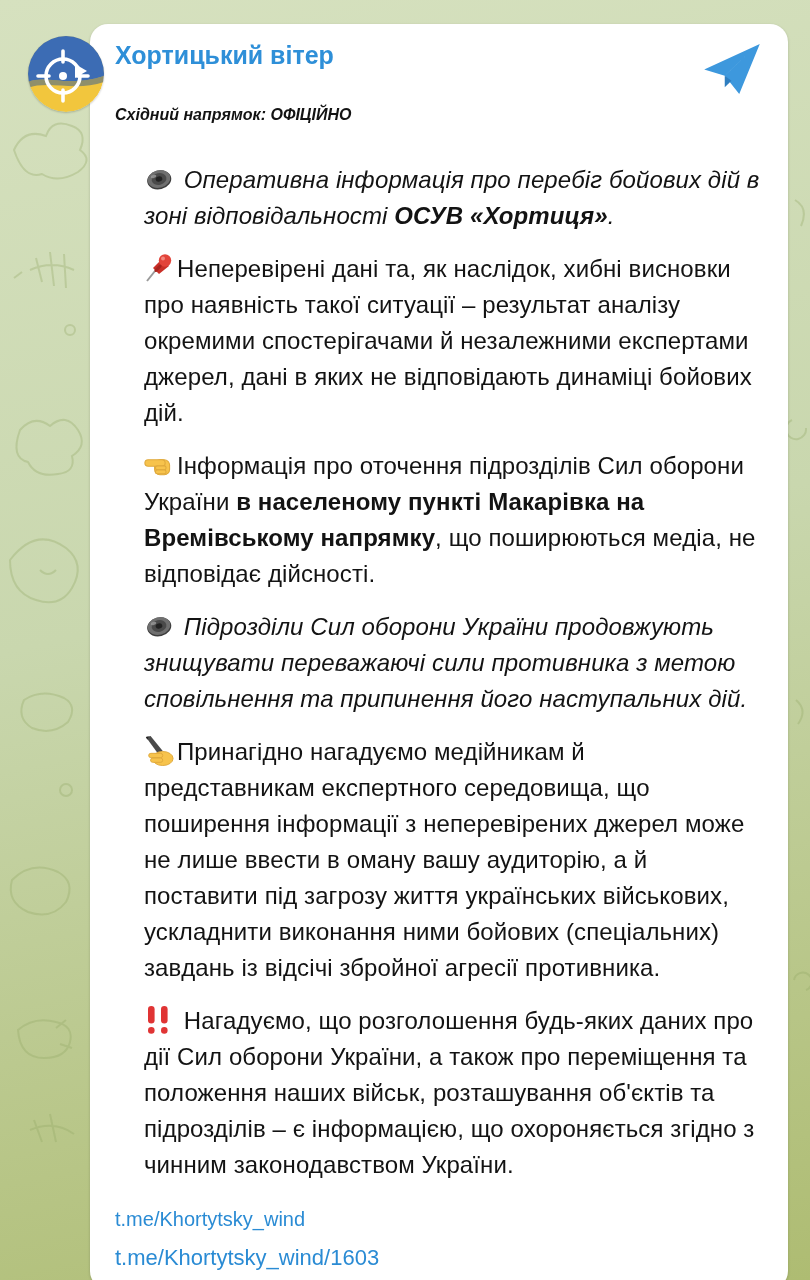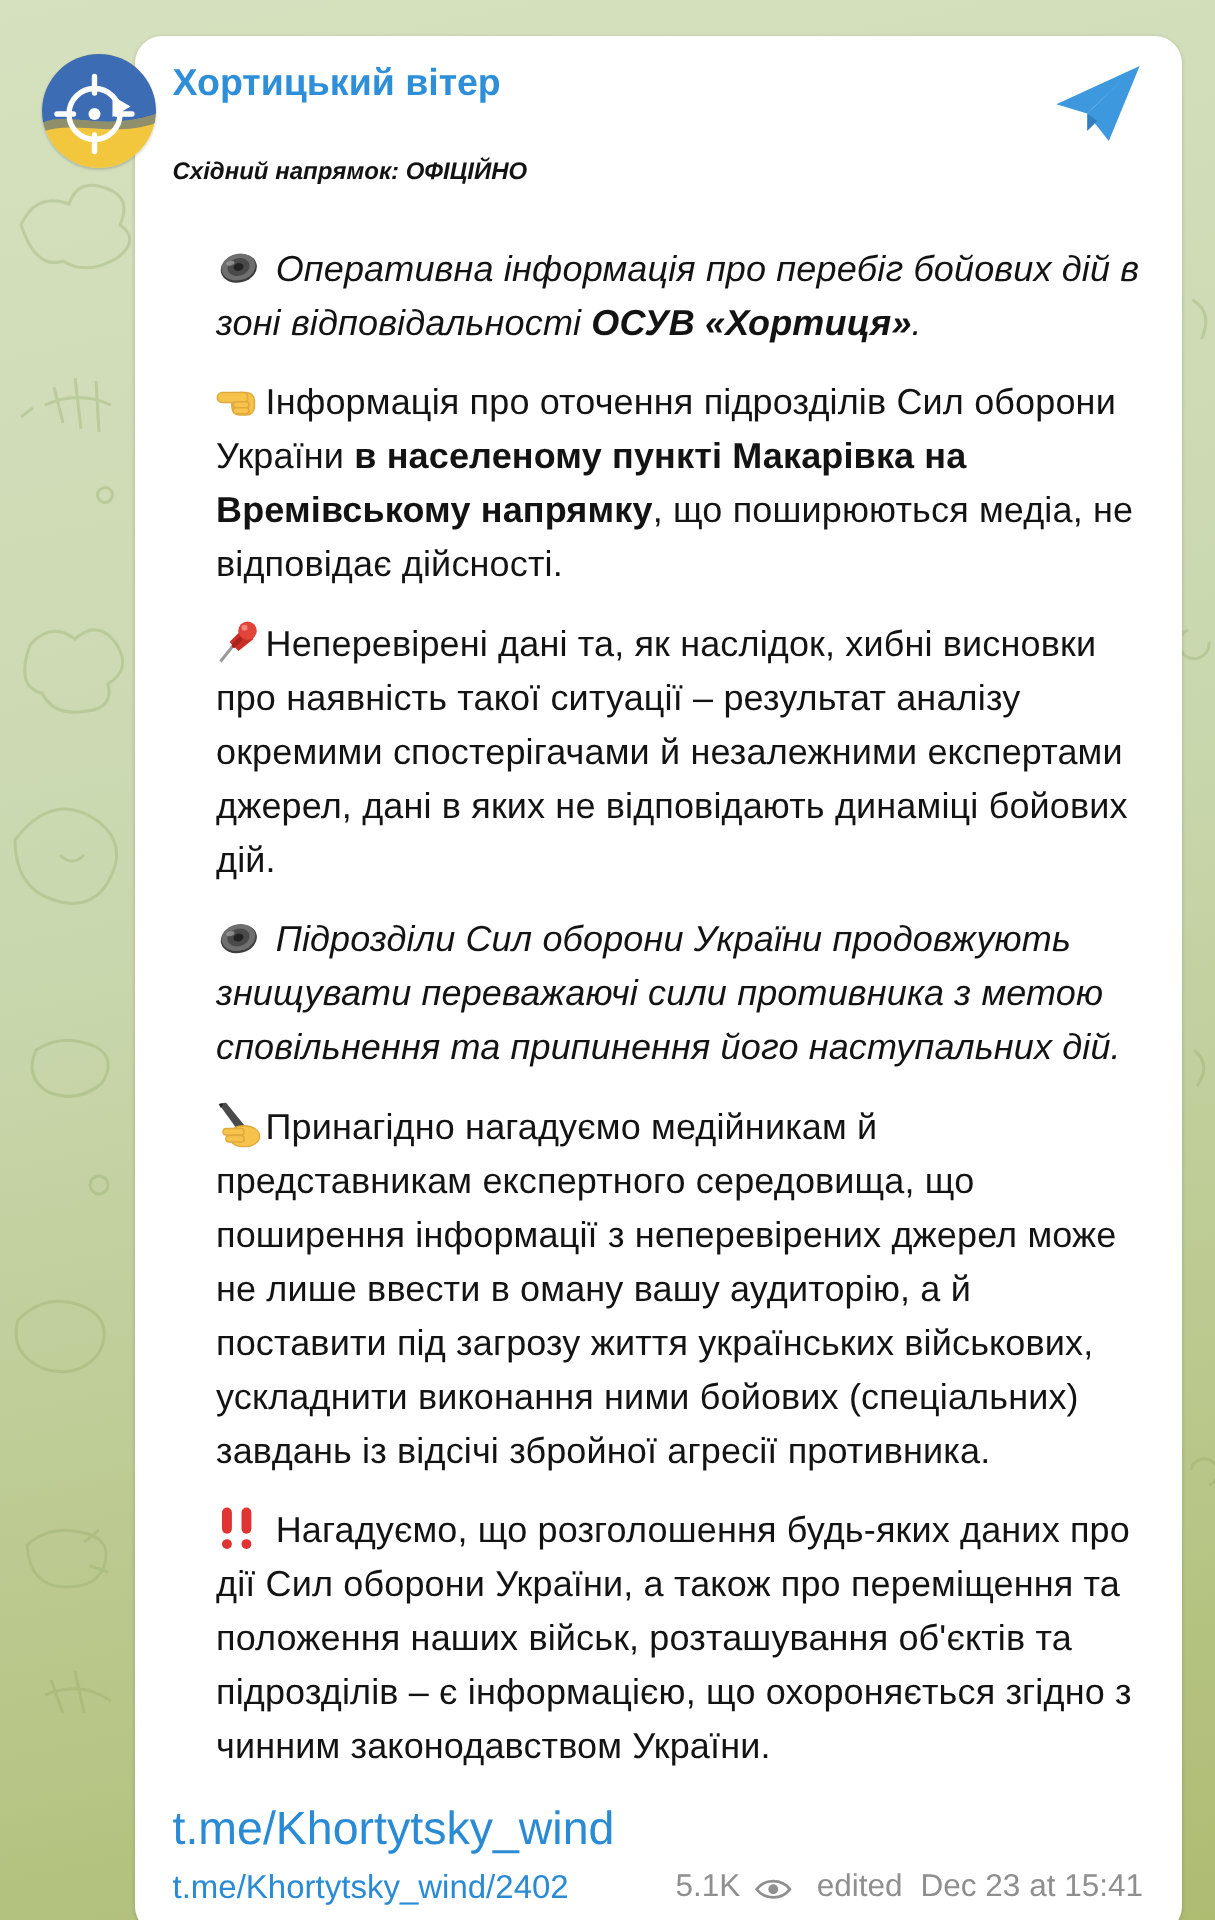--- a/index.html
+++ b/index.html
@@ -31,21 +31,21 @@
   .channel-name{color:var(--channel-blue);font-weight:700;font-size:25px;line-height:30px;cursor:pointer;}
   .plane{width:56px;height:50px;margin:4px 2px 0 0;cursor:pointer;}
   .avatar{position:absolute;left:-62px;top:12px;width:76px;height:76px;border-radius:50%;overflow:hidden;cursor:pointer;box-shadow:0 1px 2px rgba(0,0,0,.2);}
   .title{font-weight:700;font-style:italic;font-size:16px;line-height:32px;color:var(--text);margin-top:5px;}
   .paras .para{font-size:24px;line-height:36px;color:var(--text);margin-top:17px;letter-spacing:.1px;margin-left:29px;}
   .paras .para:first-child{margin-top:31px;}
   .para.italic{font-style:italic;}
   .para .b{font-weight:700;}
   .emoji{display:inline-block;width:30px;height:30px;vertical-align:-6px;margin-right:3px;}
   .emoji svg{width:100%;height:100%;}
-  .msg-link{margin-top:19px;font-size:31px;line-height:34px;color:var(--link-blue);cursor:pointer;}
+  .msg-link{margin-top:19px;font-size:20px;line-height:34px;color:var(--link-blue);cursor:pointer;}
   .foot{margin-top:9px;display:flex;justify-content:space-between;align-items:center;}
   .src-link{font-size:22px;color:var(--link-blue);cursor:pointer;}
   .meta{display:flex;align-items:center;color:var(--meta-gray);font-size:21px;gap:9px;}
   .meta .eye{width:25px;height:17px;margin-top:2px;}
   .meta .edited{margin-left:8px;}
   .meta .ts{margin-left:3px;}
 </style>
 </head>
 <body>
 
@@ -98,35 +98,35 @@
   <div class="paras">
       <div class="para italic"><span class="emoji"><svg viewBox="0 0 32 32">
             <g transform="rotate(-14 16 16)">
               <ellipse cx="16" cy="17" rx="13" ry="10" fill="#3c3c3c"></ellipse>
               <ellipse cx="16" cy="16" rx="12.2" ry="9.4" fill="#6f6f6f"></ellipse>
               <ellipse cx="16" cy="16" rx="8" ry="6.2" fill="#4a4a4a"></ellipse>
               <ellipse cx="16" cy="16" rx="3.6" ry="2.8" fill="#222"></ellipse>
               <ellipse cx="11" cy="12" rx="3" ry="1.6" fill="#9a9a9a" opacity="0.8"></ellipse>
             </g>
           </svg></span><span> Оперативна інформація про перебіг бойових дій в зоні відповідальності </span><span class="b">ОСУВ «Хортиця»</span><span>.</span></div>
+      <div class="para"><span class="emoji"><svg viewBox="0 0 30 30">
+            <line x1="11" y1="18" x2="3" y2="28" stroke="#9a9a9a" stroke-width="2"></line>
+            <polygon points="9,15 19,5 25,13 15,21" fill="#c92f27"></polygon>
+            <circle cx="21" cy="7.5" r="6.2" fill="#e2443a"></circle>
+            <circle cx="19" cy="5.5" r="2" fill="#f2877e"></circle>
+            <rect x="10" y="14" width="9" height="3" rx="1.5" transform="rotate(-45 14 16)" fill="#a8231d"></rect>
+          </svg></span><span>Неперевірені дані та, як наслідок, хибні висновки про наявність такої ситуації – результат аналізу окремими спостерігачами й незалежними експертами джерел, дані в яких не відповідають динаміці бойових дій.</span></div>
       <div class="para"><span class="emoji"><svg viewBox="0 0 34 30">
             <g fill="#f7c34c" stroke="#dfa93c" stroke-width="1.2">
               <rect x="12" y="9" width="17" height="17" rx="6"></rect>
               <rect x="1" y="9" width="23" height="7.5" rx="3.7"></rect>
               <rect x="13" y="16" width="12" height="4.5" rx="2.2"></rect>
               <rect x="13" y="20.5" width="12" height="4.5" rx="2.2"></rect>
             </g>
           </svg></span><span>Інформація про оточення підрозділів Сил оборони України </span><span class="b">в населеному пункті Макарівка на Времівському напрямку</span><span>, що поширюються медіа, не відповідає дійсності.</span></div>
-      <div class="para"><span class="emoji"><svg viewBox="0 0 30 30">
-            <line x1="11" y1="18" x2="3" y2="28" stroke="#9a9a9a" stroke-width="2"></line>
-            <polygon points="9,15 19,5 25,13 15,21" fill="#c92f27"></polygon>
-            <circle cx="21" cy="7.5" r="6.2" fill="#e2443a"></circle>
-            <circle cx="19" cy="5.5" r="2" fill="#f2877e"></circle>
-            <rect x="10" y="14" width="9" height="3" rx="1.5" transform="rotate(-45 14 16)" fill="#a8231d"></rect>
-          </svg></span><span>Неперевірені дані та, як наслідок, хибні висновки про наявність такої ситуації – результат аналізу окремими спостерігачами й незалежними експертами джерел, дані в яких не відповідають динаміці бойових дій.</span></div>
       <div class="para italic"><span class="emoji"><svg viewBox="0 0 32 32">
             <g transform="rotate(-14 16 16)">
               <ellipse cx="16" cy="17" rx="13" ry="10" fill="#3c3c3c"></ellipse>
               <ellipse cx="16" cy="16" rx="12.2" ry="9.4" fill="#6f6f6f"></ellipse>
               <ellipse cx="16" cy="16" rx="8" ry="6.2" fill="#4a4a4a"></ellipse>
               <ellipse cx="16" cy="16" rx="3.6" ry="2.8" fill="#222"></ellipse>
               <ellipse cx="11" cy="12" rx="3" ry="1.6" fill="#9a9a9a" opacity="0.8"></ellipse>
             </g>
           </svg></span><span> Підрозділи Сил оборони України продовжують знищувати переважаючі сили противника з метою сповільнення та припинення його наступальних дій.</span></div>
       <div class="para"><span class="emoji"><svg viewBox="0 0 32 32">
@@ -144,25 +144,16 @@
               <rect x="17" y="1" width="6.6" height="17.5" rx="3.3"></rect>
               <circle cx="7.3" cy="25.4" r="3.3"></circle>
               <circle cx="20.3" cy="25.4" r="3.3"></circle>
             </g>
           </svg></span><span> Нагадуємо, що розголошення будь-яких даних про дії Сил оборони України, а також про переміщення та положення наших військ, розташування об'єктів та підрозділів – є інформацією, що охороняється згідно з чинним законодавством України.</span></div>
     </div>
 
   <div class="msg-link">t.me/Khortytsky_wind</div>
 
   <div class="foot">
-    <div class="src-link">t.me/Khortytsky_wind/2402</div>
-    <div class="meta">
-      <span>5.1K</span>
-      <svg class="eye" viewBox="0 0 26 17" xmlns="http://www.w3.org/2000/svg">
-        <path d="M1.5,8.5 C7,1 19,1 24.5,8.5 C19,16 7,16 1.5,8.5 Z" fill="none" stroke="#8f8f8f" stroke-width="2"></path>
-        <circle cx="13" cy="8.5" r="3.4" fill="#8f8f8f"></circle>
-      </svg>
-      <span class="edited">edited</span>
-      <span class="ts">Dec 23 at 15:41</span>
-    </div>
+    <div class="src-link">t.me/Khortytsky_wind/1603</div>
   </div>
 
 </div>
 
 </body></html>

